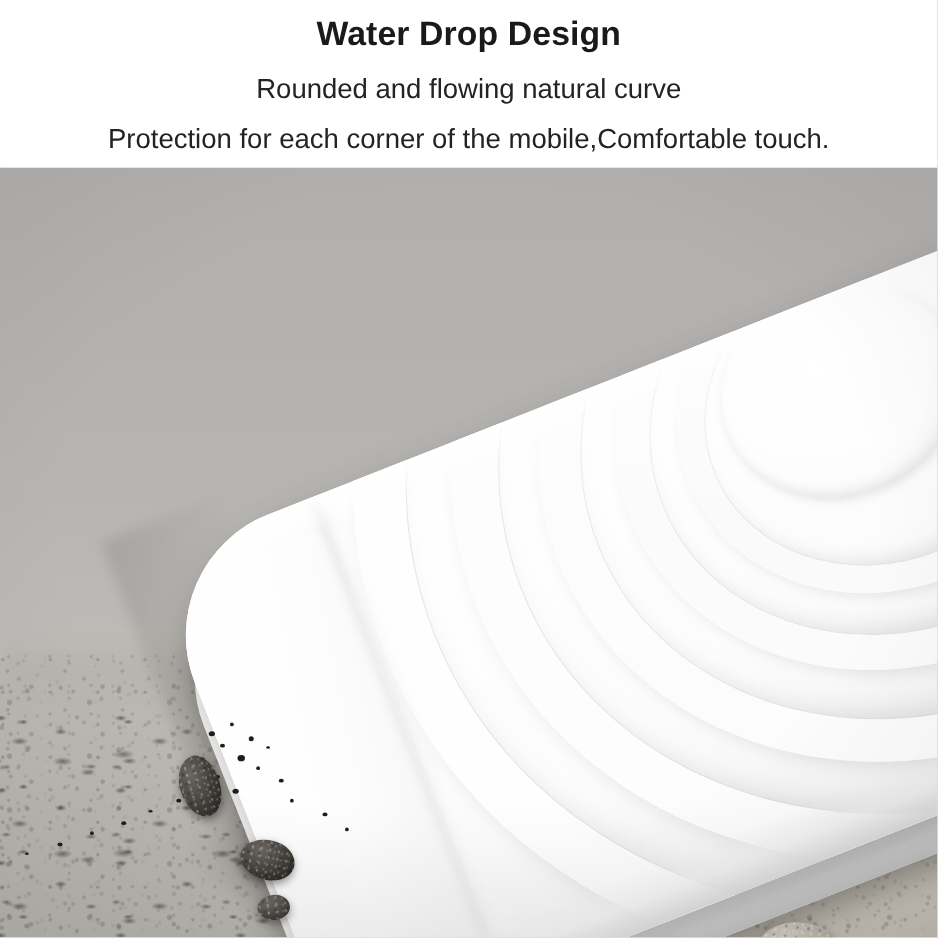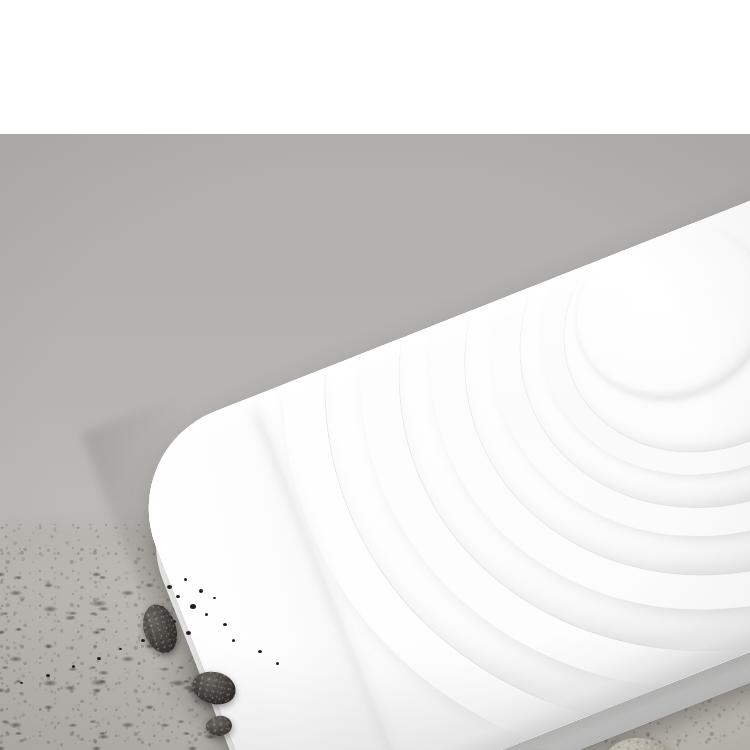--- a/index.html
+++ b/index.html
@@ -228,20 +228,25 @@
   .vignette{
     position:absolute;inset:0;pointer-events:none;
     background:radial-gradient(ellipse 560px 440px at 50% 46%,rgba(0,0,0,0) 58%,rgba(0,0,0,.06) 100%);
   }
 </style>
 </head>
 <body>
 
 <div id="page">
 
+  <div id="header">
+    <div id="title">Water Drop Design</div>
+    <div id="sub1">Rounded and flowing natural curve</div>
+    <div id="sub2">Protection for each corner of the mobile,Comfortable touch.</div>
+  </div>
 
   <div id="photo">
 
     <div class="backdrop-wall"></div>
     <div class="backdrop-floor"></div>
     <div class="horizon-haze"></div>
     <div class="floor-right-warm"></div>
 
     <div class="grain"></div>
     <div class="grain2"></div>

